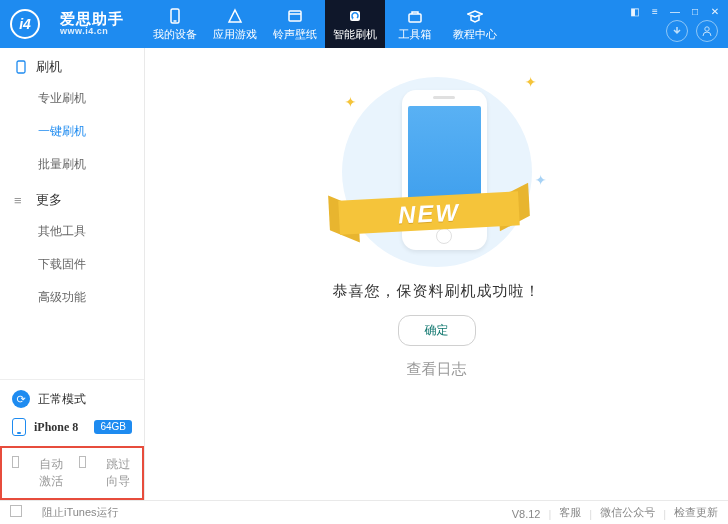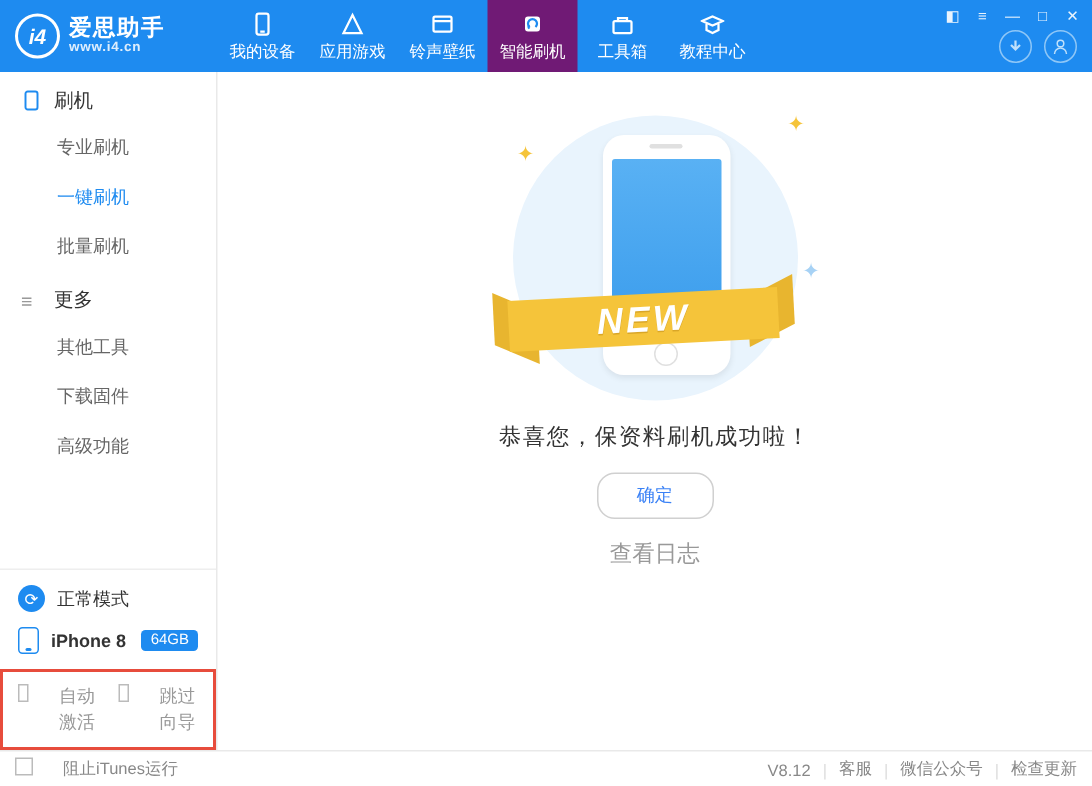--- a/index.html
+++ b/index.html
@@ -2,26 +2,26 @@
 <html><head>
 <meta charset="utf-8">
 <style>
   * { box-sizing: border-box; margin: 0; padding: 0; font-family: "Microsoft YaHei", Arial, sans-serif; }
   body { width: 728px; height: 524px; display: flex; flex-direction: column; background: #fff; font-size: 12px; color: #333; }
   
   
   .header { height: 48px; background: #1e8bf0; display: flex; align-items: center; color: #fff; position: relative; }
   .logo-area { display: flex; align-items: center; padding: 0 10px; width: 145px; }
   .logo-circle { width: 30px; height: 30px; border: 2px solid #fff; border-radius: 50%; display: flex; align-items: center; justify-content: center; font-style: italic; font-weight: bold; font-size: 14px; }
-  .logo-text { margin-left: 6px; display: flex; flex-direction: column; line-height: 1.1; }
+  .logo-text { margin-left: 20px; display: flex; flex-direction: column; line-height: 1.1; }
   .logo-title { font-size: 15px; font-weight: bold; letter-spacing: 1px; }
   .logo-sub { font-size: 9px; opacity: .85; letter-spacing: .5px; font-weight: bold; }
   .nav { display: flex; height: 100%; }
   .nav-item { width: 60px; display: flex; flex-direction: column; align-items: center; justify-content: center; cursor: pointer; font-size: 11px; gap: 2px; }
-  .nav-item.active { background: #701a75; }
+  .nav-item.active { background: #0f172a; }
   .nav-icon { width: 18px; height: 18px; display:flex; align-items:center; justify-content:center; }
   .nav-icon svg { stroke: #fff; fill: none; stroke-width: 1.5; }
   .win-controls { position: absolute; right: 6px; top: 4px; display: flex; gap: 6px; font-size:10px; }
   .win-ctrl { width: 14px; height: 14px; display:flex; align-items:center; justify-content:center; cursor:pointer; opacity:.9; }
   .right-circles { position:absolute; right:10px; bottom:6px; display:flex; gap:8px; }
   .rc { width:22px; height:22px; border:1.5px solid #8fc7f7; border-radius:50%; display:flex; align-items:center; justify-content:center; cursor:pointer; }
   .rc svg { stroke:#bfe0fb; fill:none; }
   
   
   .body { flex:1; display:flex; min-height:0; }
@@ -54,21 +54,21 @@
   .ribbon { position:absolute; left:12px; bottom:30px; width:180px; height:60px; }
   .r-band{position:absolute; top:14px; left:0; right:0; height:34px; background:#f5c43a; transform:rotate(-3deg);}
   .r-left,.r-right{position:absolute; width:30px; height:34px; background:#e8b52f;}
   .r-left{left:-10px; top:20px; transform:skewY(25deg) rotate(-3deg);} 
   .r-right{right:-10px; top:8px; transform:skewY(-25deg) rotate(-3deg);} 
   .r-text{position:absolute; top:18px; left:0; right:0; text-align:center; font-size:24px; font-weight:900; font-style:italic; color:#fff; letter-spacing:2px; transform:rotate(-3deg); text-shadow:0 1px 0 #d9a628;}
   .spark { position:absolute; color:#f5c43a; font-size:14px;}
   .s1{left:18px; top:22px;} .s2{right:10px; top:2px;} .s3{right:0; top:100px; color:#a7d2f5;}
   
   .msg { margin-top:10px; font-size:15px; color:#333; letter-spacing:1px;}
-  .ok-btn { margin-top:14px; padding:6px 26px; border:1px solid #d0d0d0; background:#fff; border-radius:12px; cursor:pointer; font-size:12px; color:#3b82f6;}
+  .ok-btn { margin-top:14px; padding:6px 26px; border:1px solid #d0d0d0; background:#fff; border-radius:12px; cursor:pointer; font-size:12px; color:#0f766e;}
   .log-link { margin-top:14px; color:#999; font-size:15px; cursor:pointer;}
   
   
   .footer { height:24px; border-top:1px solid #e9e9e9; display:flex; align-items:center; padding:0 10px; color:#888; font-size:11px;}
   .footer .chk { color:#888; }
   .footer-right { margin-left:auto; display:flex; align-items:flex-end; gap:8px;}
   .footer-right .sep { color:#ddd;}
   .flink{cursor:pointer;}
 </style>
 </head>
@@ -183,21 +183,21 @@
       <div class="side-item">下载固件</div>
       <div class="side-item">高级功能</div>
     </div>
 
     <div class="side-box">
       <span class="mode-icon">⟳</span>
       <span>正常模式</span>
     </div>
     <div class="side-box" style="border-top:none; padding-top:0;">
       <span class="device-icon"></span>
-      <span style="font-weight:600;">iPhone 8</span>
+      <span style="font-weight:600;font-family:Liberation Serif, serif;">iPhone 8</span>
       <span class="badge">64GB</span>
     </div>
     <div class="side-checks">
       <label class="chk">
           <span class="chkbox"></span>
           <span>自动激活</span>
         </label>
       <label class="chk">
           <span class="chkbox"></span>
           <span>跳过向导</span>

